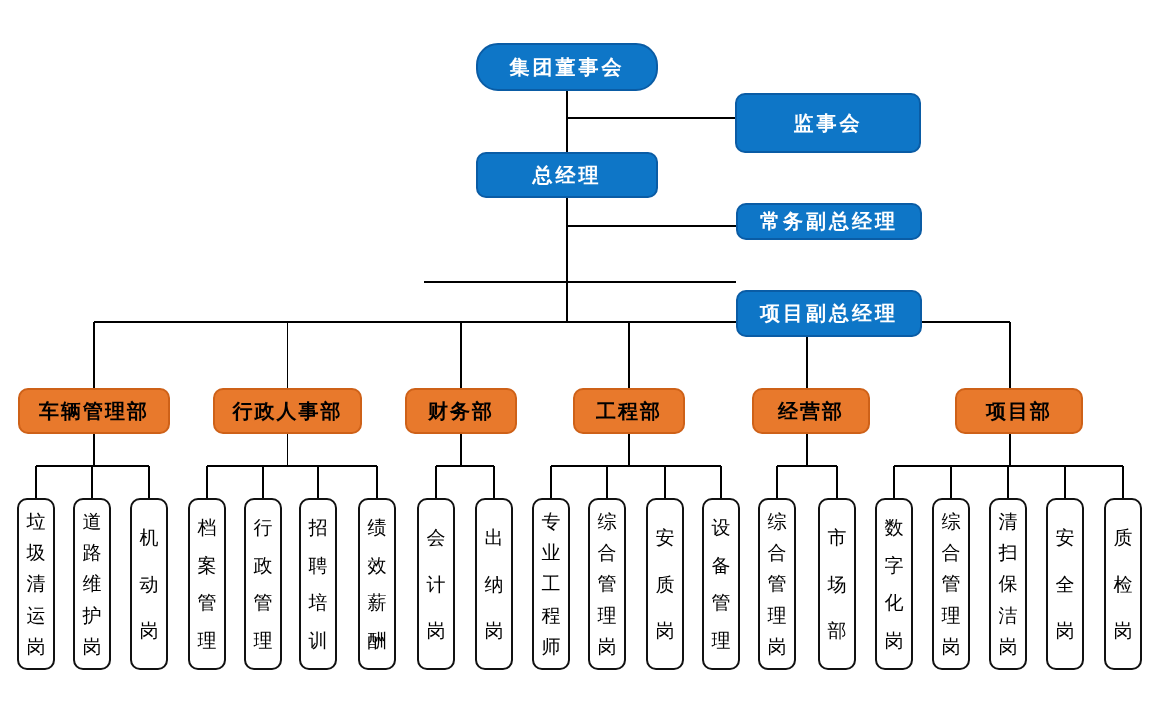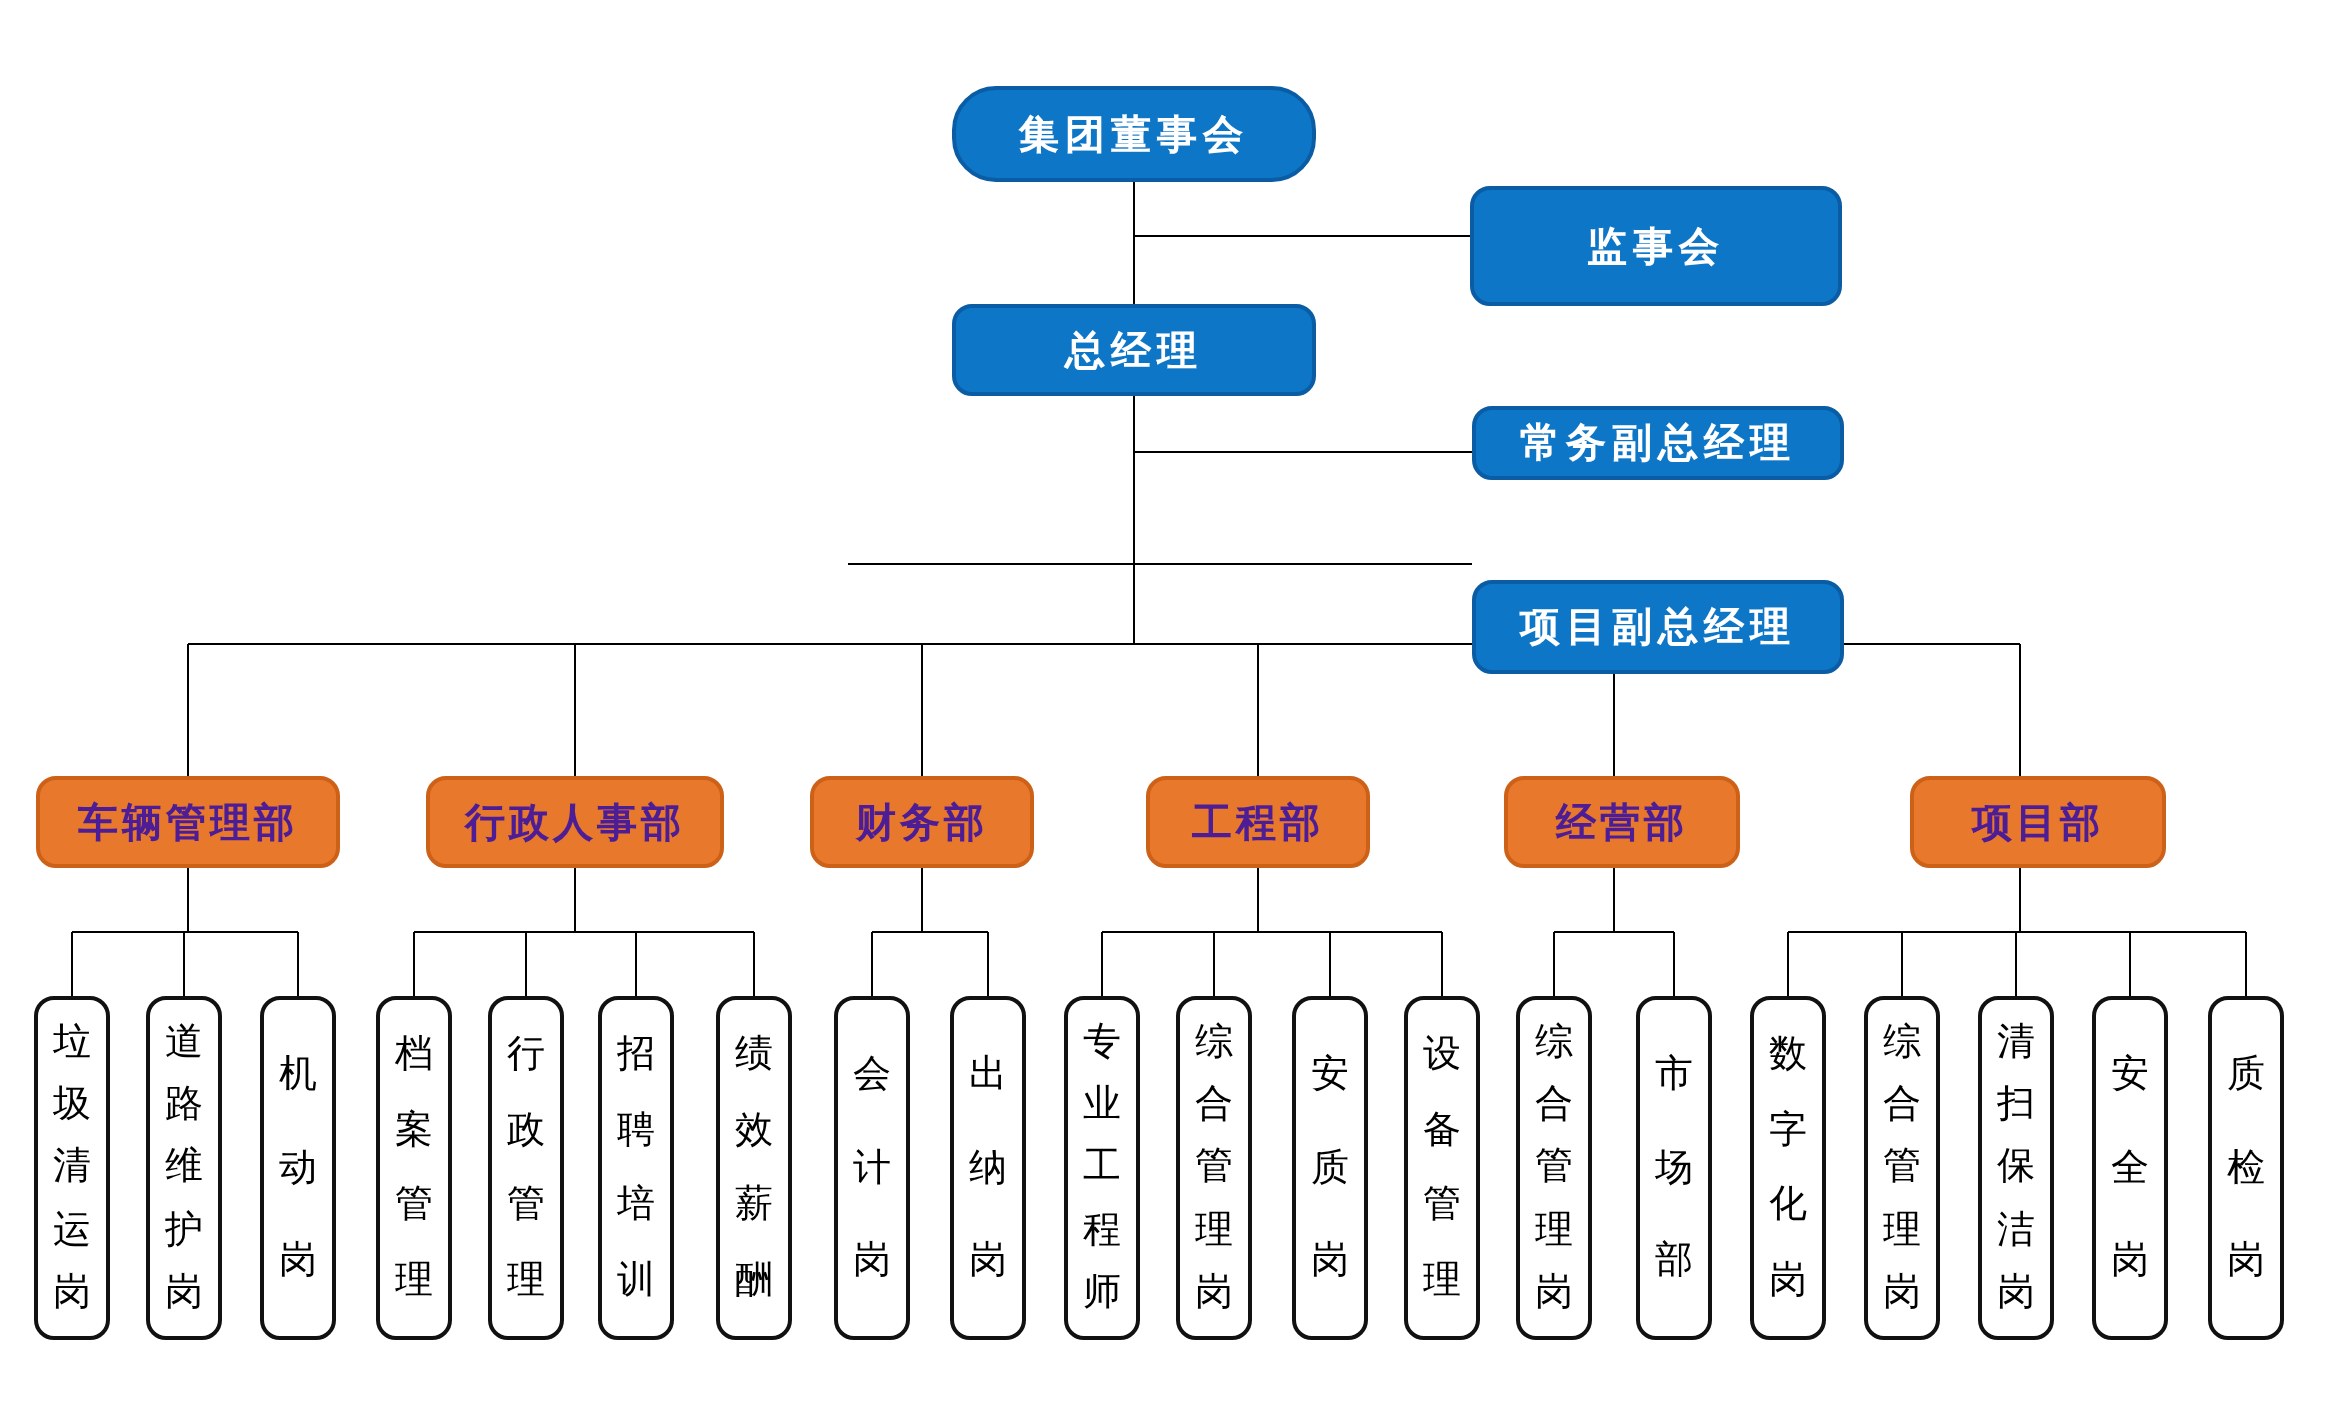--- a/index.html
+++ b/index.html
@@ -21,21 +21,21 @@
   }
   .exec{
     background:var(--exec-fill,#0E76C7);
     border:2px solid var(--exec-border,#0A5CA5);
     color:#fff;
     font-size:20px;font-weight:600;letter-spacing:3px;
   }
   .dept{
     background:var(--dept-fill,#E8792C);
     border:2px solid var(--dept-border,#CE6118);
-    color:#4c1d95;
+    color:#000000;
     font-size:20px;font-weight:600;letter-spacing:2px;
   }
   .leaf{
     background:var(--leaf-fill,#ffffff);
     border:2px solid var(--leaf-border,#111111);
     color:#000;
     font-family:"Liberation Serif", serif;
     font-size:19px;font-weight:500;
     flex-direction:column;
     justify-content:space-evenly;

